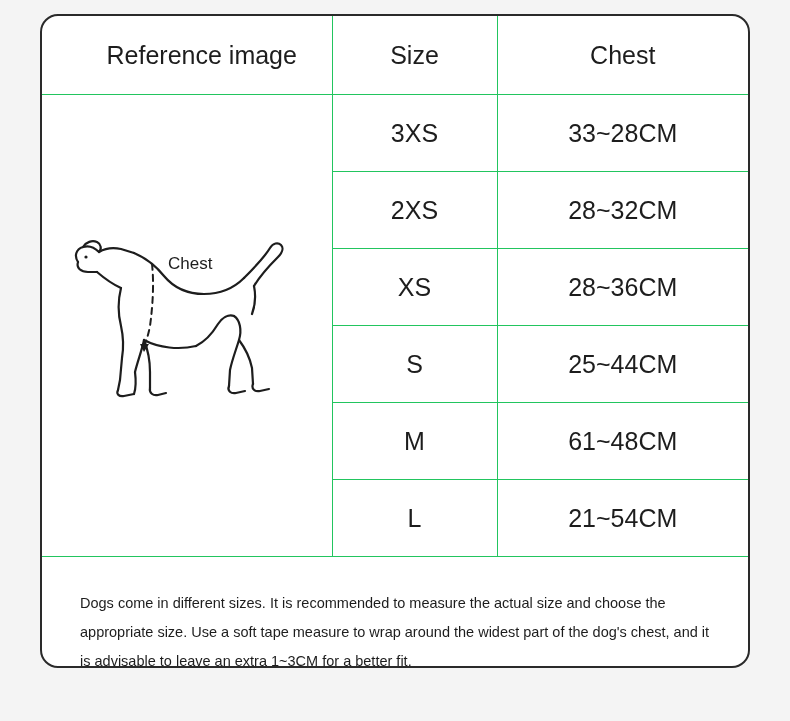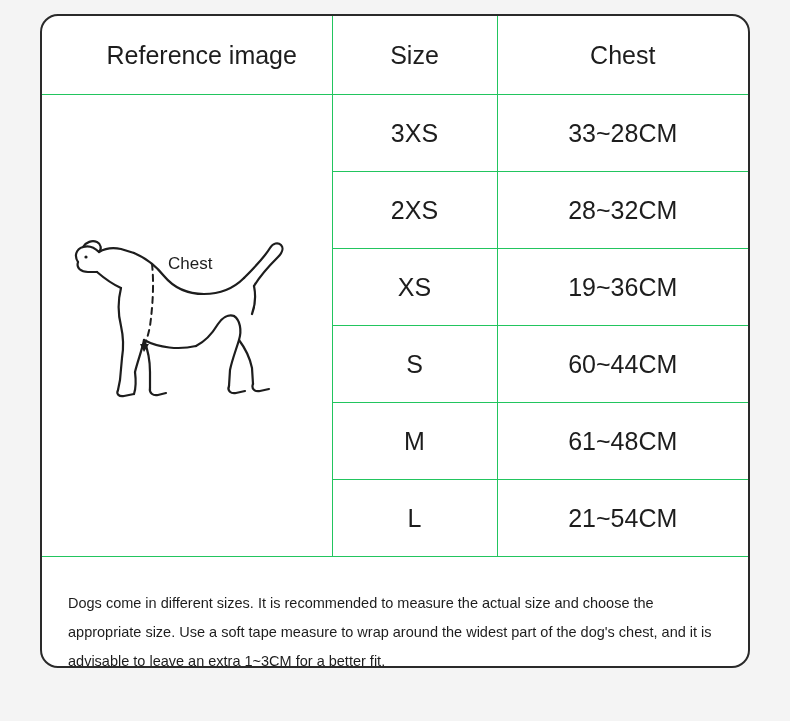--- a/index.html
+++ b/index.html
@@ -96,21 +96,21 @@
 
   .note-cell {
     text-align: left !important;
     padding: 16px 26px 20px 26px !important;
     font-size: 14.5px;
     line-height: 2.0;
     color: #1d1d1d;
     height: 118px;
   }
   .note-cell p {
-    margin: 0;
+    margin: 12px;
   }
 </style>
 </head>
 <body>
 
 <div id="size-chart-card">
   <table class="chart-table">
     <colgroup>
       <col class="col-ref">
       <col class="col-size">
@@ -169,26 +169,26 @@
         <td>33~28CM</td>
       </tr>
 
       <tr class="data-row">
         <td>2XS</td>
         <td>28~32CM</td>
       </tr>
 
       <tr class="data-row">
         <td>XS</td>
-        <td>19~36CM</td>
+        <td>28~36CM</td>
       </tr>
 
       <tr class="data-row">
         <td>S</td>
-        <td>60~44CM</td>
+        <td>25~44CM</td>
       </tr>
 
       <tr class="data-row">
         <td>M</td>
         <td>61~48CM</td>
       </tr>
 
       <tr class="data-row">
         <td>L</td>
         <td>21~54CM</td>

